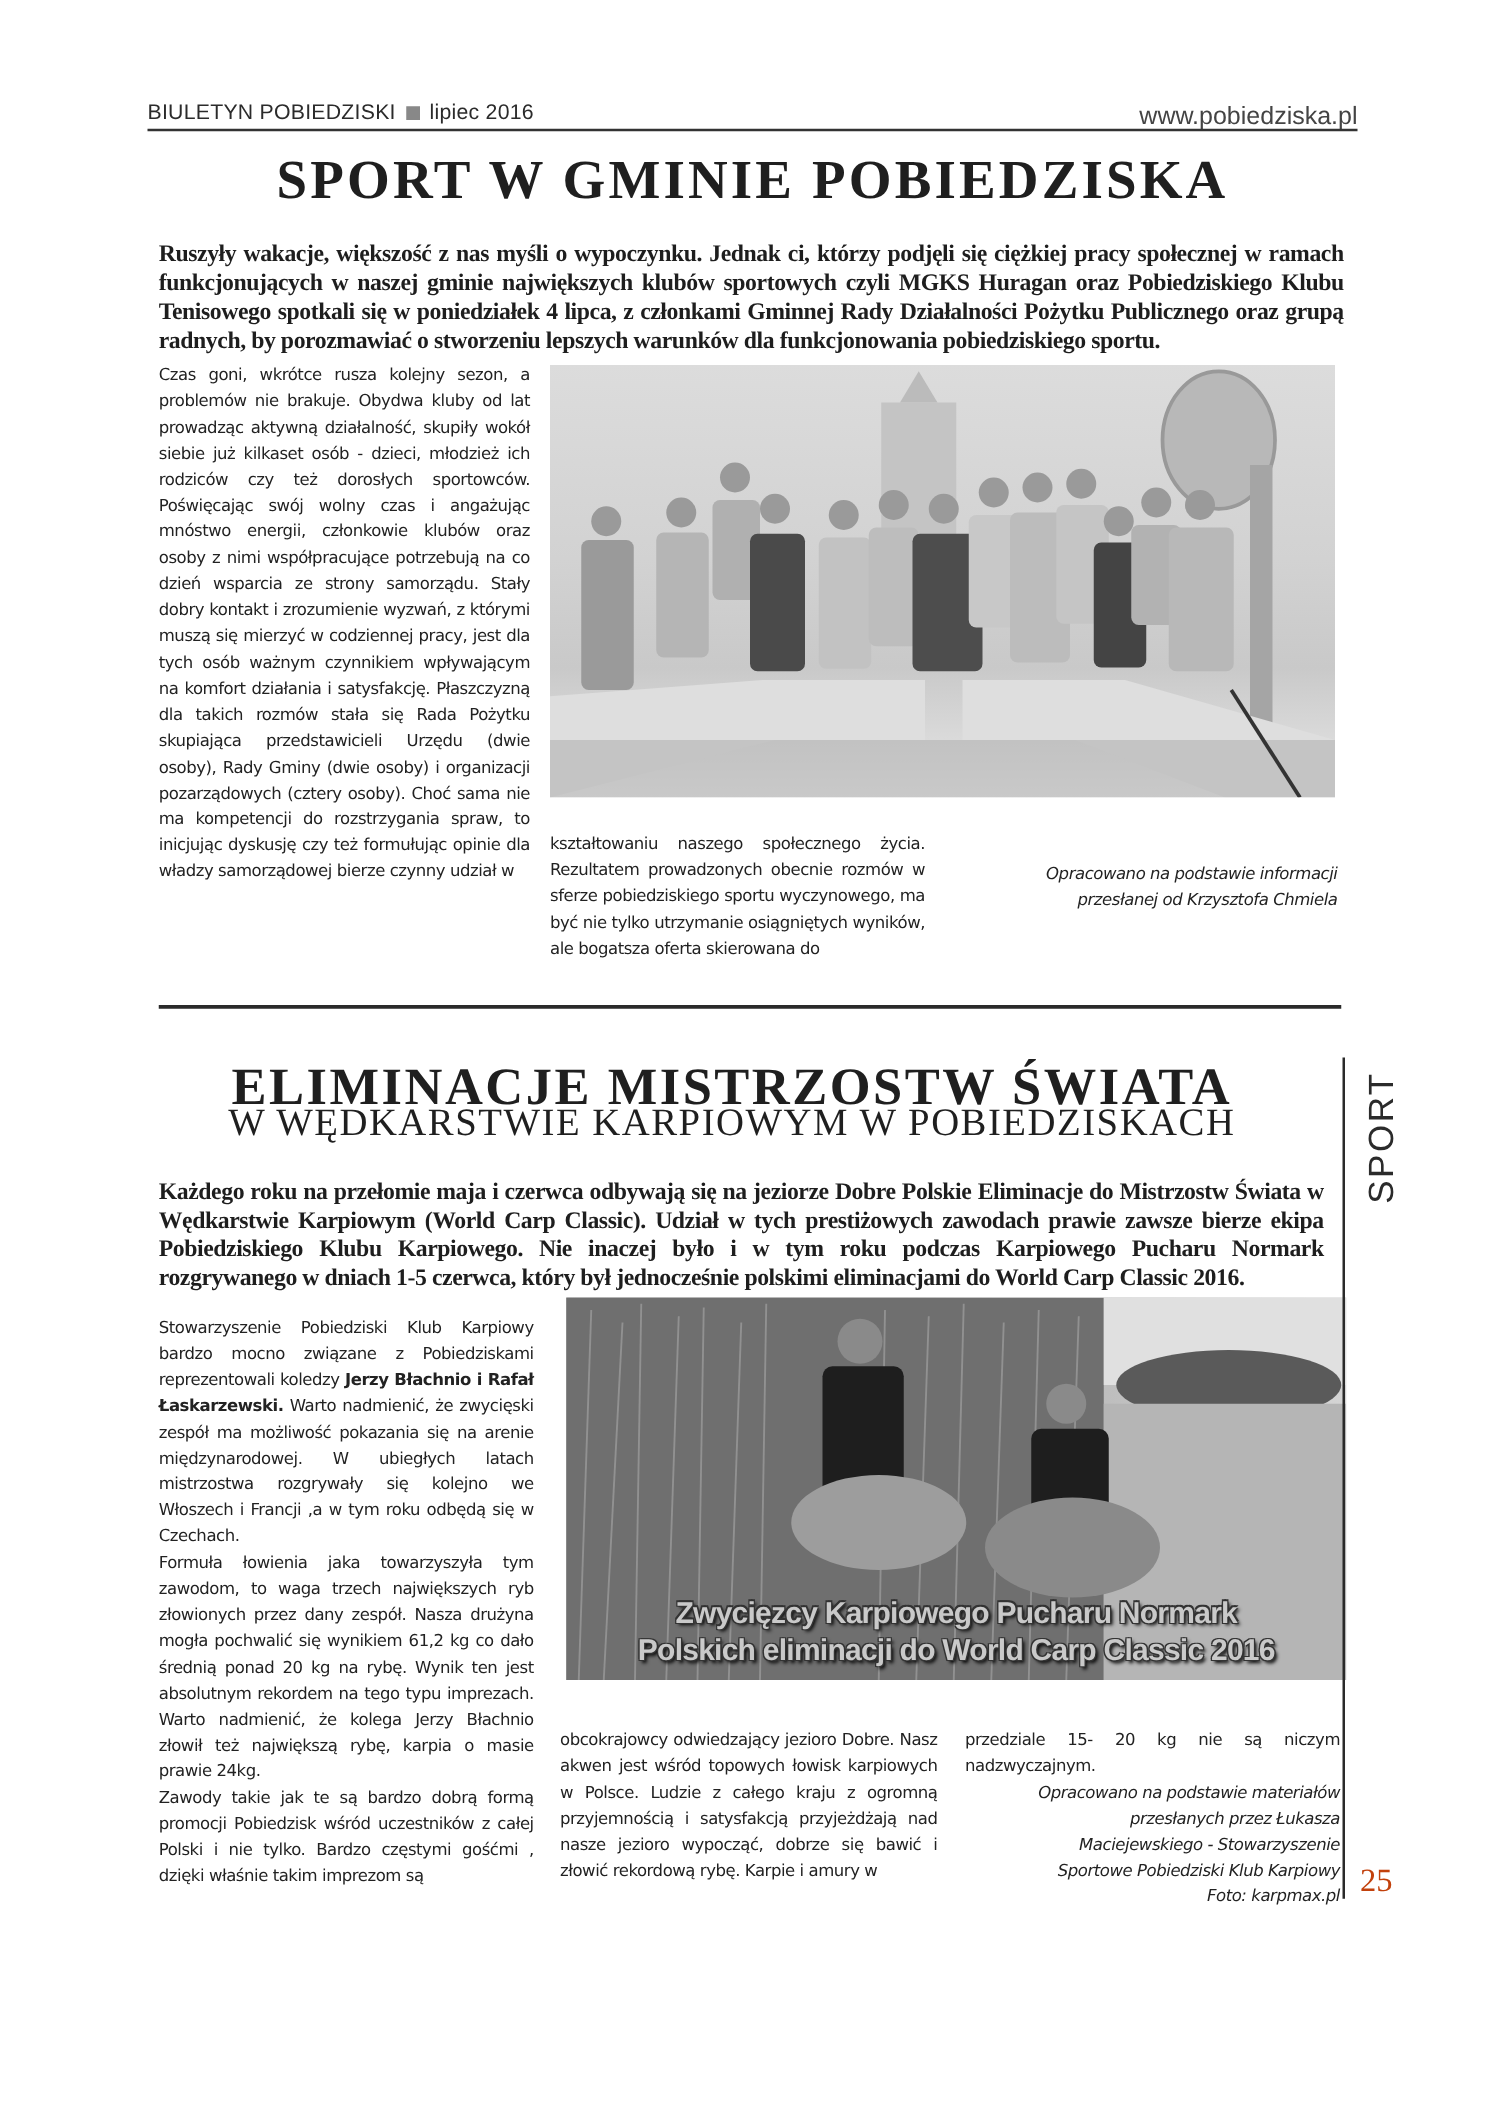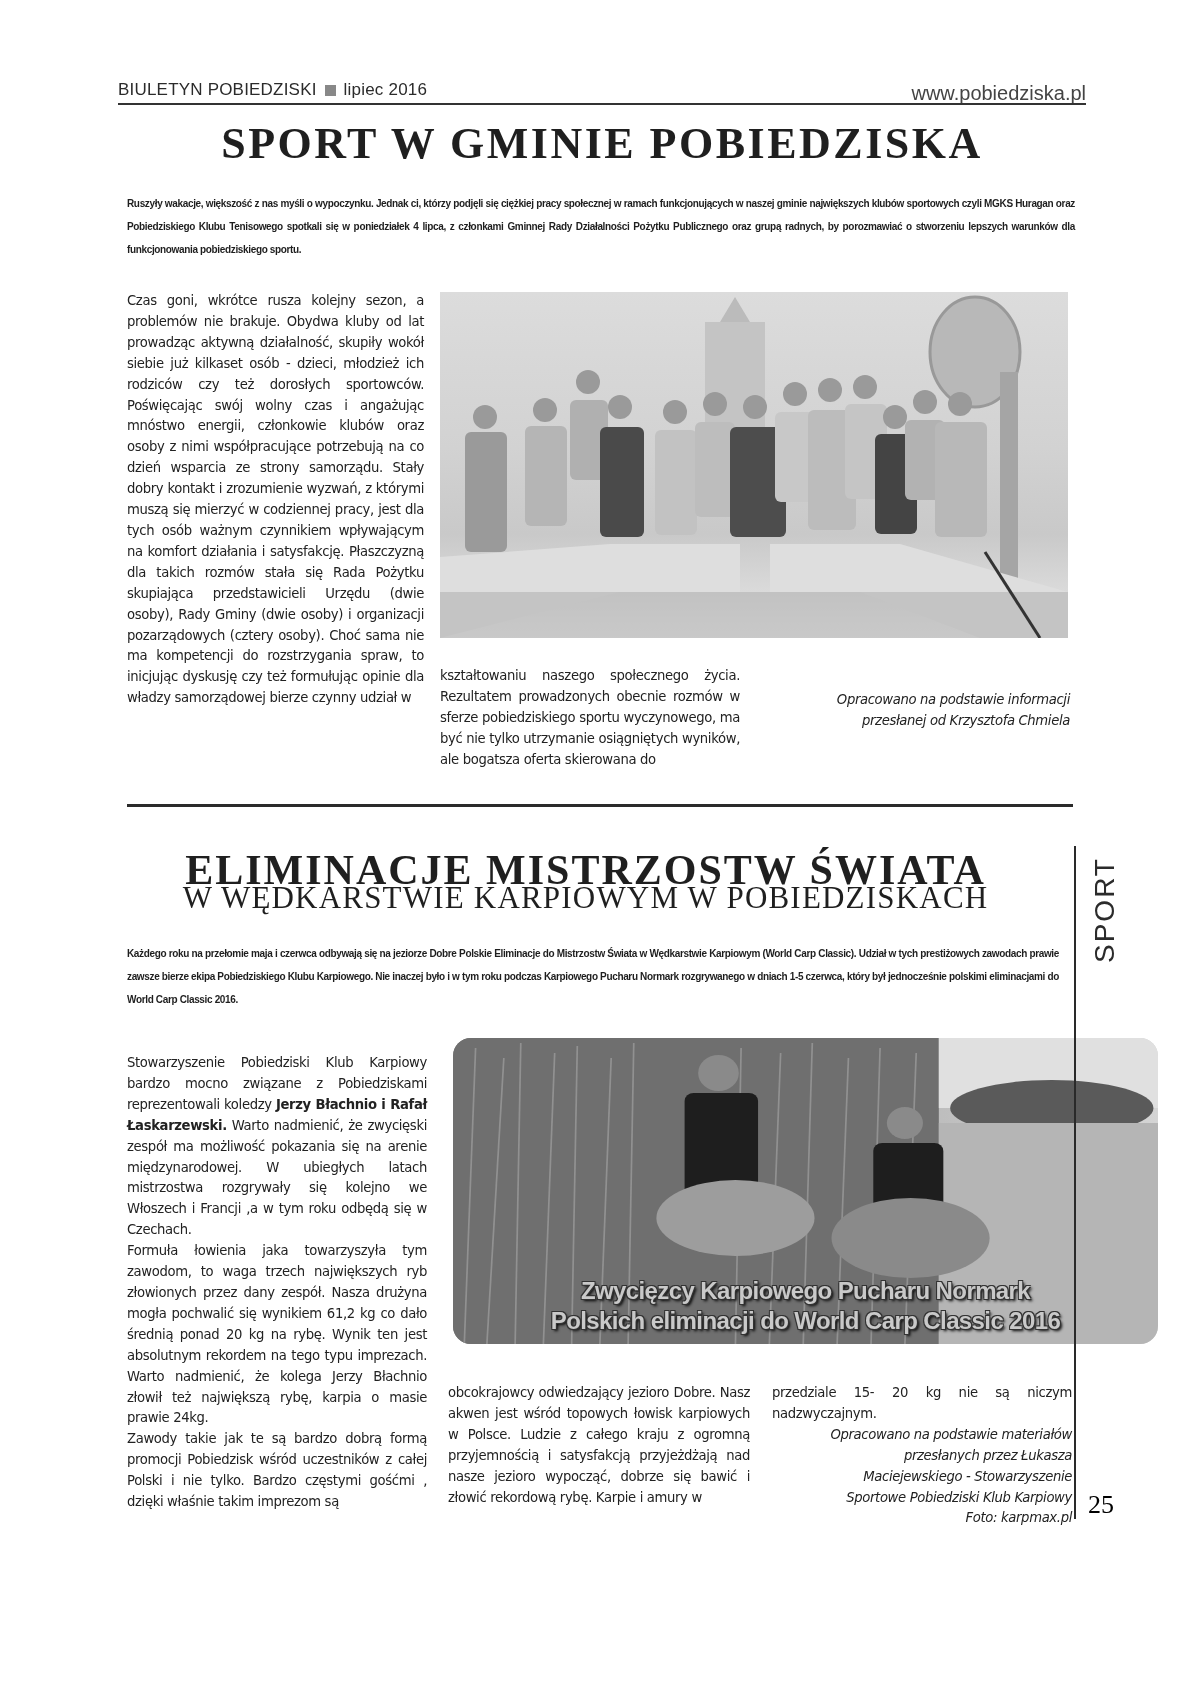--- a/index.html
+++ b/index.html
@@ -12,50 +12,50 @@
   .hdr-right { right: 104px; top: 82px; font-family: "Liberation Sans", sans-serif; font-size: 20px; color: #444; }
   .hdr-rule { left: 118px; top: 103px; width: 968px; height: 2px; background: #333; }
 
   
   .title { font-family: "Liberation Serif", serif; color: #1f1f1f; text-align: center; letter-spacing: 1px; }
   .title1 { left: 118px; width: 968px; top: 118px; font-size: 44px; font-weight: 700; letter-spacing: 2.5px; }
   .title2 { left: 118px; width: 935px; top: 846px; font-size: 42px; font-weight: 700; letter-spacing: 2px; }
   .title3 { left: 118px; width: 935px; top: 880px; font-size: 31px; font-weight: 400; letter-spacing: 1.2px; }
 
   
-  .lead { font-family: Liberation Sans, sans-serif; font-weight: 700; font-size: 10px; line-height: 23px; text-align: justify; color: #1e1e1e; letter-spacing: -0.35px; }
+  .lead { font-family: Liberation Serif, serif; font-weight: 700; font-size: 19px; line-height: 23px; text-align: justify; color: #1e1e1e; letter-spacing: -0.35px; }
   .lead1 { left: 127px; top: 192px; width: 948px; }
   .lead2 { left: 127px; top: 942px; width: 932px; }
 
   
   .col { font-family: "DejaVu Sans", sans-serif; font-size: 13.2px; line-height: 20.9px; text-align: justify; color: #222; letter-spacing: -0.35px; }
   .col p { margin: 0; }
   .col b { font-weight: 700; }
   .c1a { left: 127px; top: 291px; width: 297px; }
   .c2a { left: 440px; top: 666px; width: 300px; }
   .c3a { left: 770px; top: 666px; width: 300px; }
   .c1b { left: 127px; top: 1053px; width: 300px; }
   .c2b { left: 448px; top: 1383px; width: 302px; }
   .c3b { left: 772px; top: 1383px; width: 300px; }
 
   .credit { font-style: italic; text-align: right; margin-top: 4px !important; }
 
   
   .photo { overflow: hidden; }
   .photo1 { left: 440px; top: 292px; width: 628px; height: 346px; background: linear-gradient(180deg, #dcdcdc 0%, #d2d2d2 45%, #c9c9c9 70%, #e8e8e8 100%); }
-  .photo2 { left: 453px; top: 1038px; width: 705px; height: 306px; background: linear-gradient(90deg, #7a7a7a 0%, #8e8e8e 40%, #bdbdbd 68%, #d4d4d4 100%); border-radius: 18px; }
+  .photo2 { left: 453px; top: 1038px; width: 624px; height: 306px; background: linear-gradient(90deg, #7a7a7a 0%, #8e8e8e 40%, #bdbdbd 68%, #d4d4d4 100%); }
   .photo svg { display: block; width: 100%; height: 100%; }
   .photo-caption { position: absolute; left: 0; right: 0; bottom: 8px; text-align: center; font-family: "Liberation Sans", sans-serif; font-weight: 700; color: #c9c9c9; font-size: 24px; line-height: 30px; letter-spacing: -0.6px; text-shadow: -1px -1px 0 #333, 1px -1px 0 #333, -1px 1px 0 #333, 1px 1px 0 #333, 2px 2px 3px #000; }
 
   
   .section-rule { left: 127px; top: 804px; width: 946px; height: 3px; background: #2a2a2a; }
   .v-rule { left: 1074px; top: 846px; width: 2px; height: 673px; background: #2a2a2a; }
   .sport-label { left: 1085px; top: 850px; width: 40px; height: 120px; }
   .sport-label span { position: absolute; left: 20px; top: 60px; transform: translate(-50%,-50%) rotate(-90deg); font-family: "Liberation Sans", sans-serif; font-size: 28px; letter-spacing: 2px; color: #2b2b2b; white-space: nowrap; }
-  .page-num { left: 1088px; top: 1490px; font-family: "Liberation Serif", serif; font-size: 26px; color: #000000; }
+  .page-num { left: 1088px; top: 1490px; font-family: "Liberation Serif", serif; font-size: 26px; color: #c2410c; }
 </style>
 </head>
 <body>
 
 <div class="abs hdr-left">
   <span>BIULETYN POBIEDZISKI</span><span class="sq"></span><span>lipiec 2016</span>
 </div>
 <div class="abs hdr-right">www.pobiedziska.pl</div>
 <div class="abs hdr-rule"></div>
 

